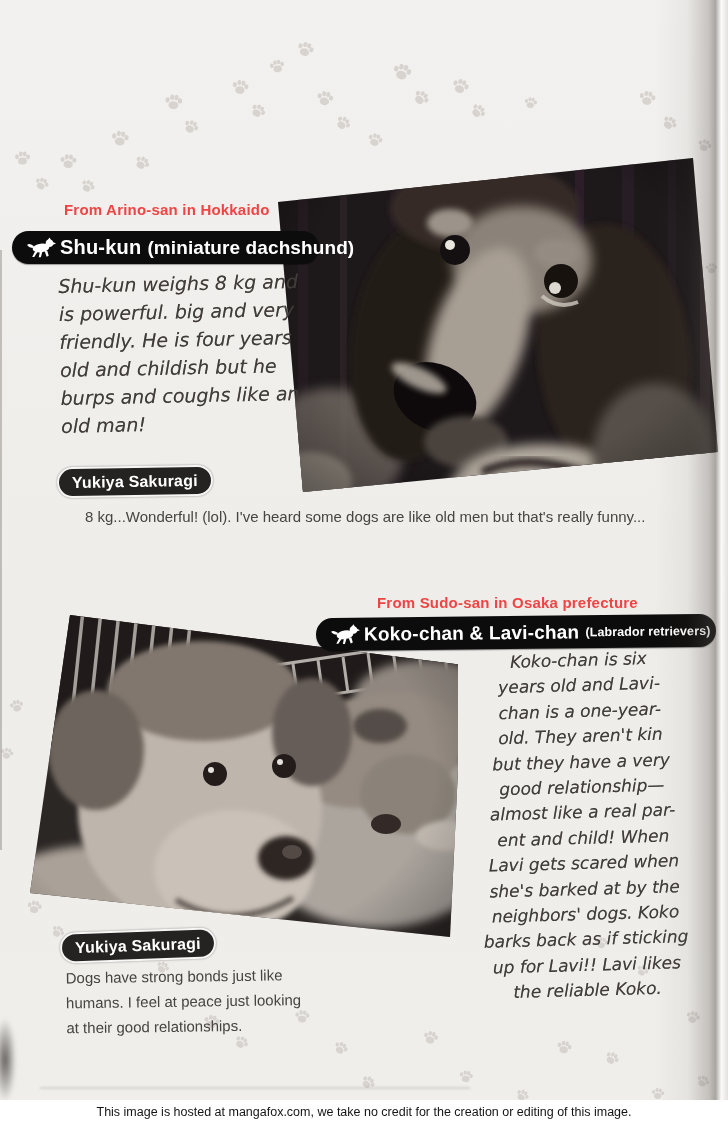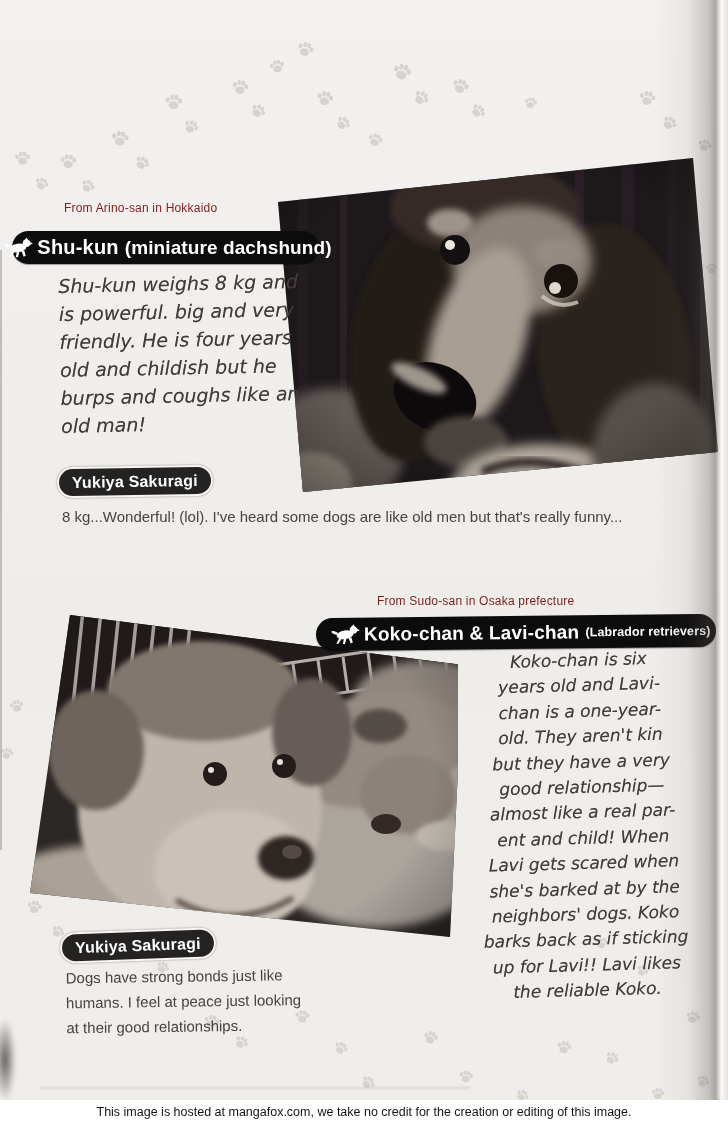--- a/index.html
+++ b/index.html
@@ -15,28 +15,28 @@
         background:linear-gradient(to right,rgba(0,0,0,0) 0%,rgba(95,90,84,0.07) 45%,
           rgba(95,90,84,0.30) 74%,rgba(70,64,58,0.42) 83%,rgba(255,255,255,0.70) 91%,
           rgba(226,224,221,0.95) 100%);}
   .left-edge{position:absolute;left:0;top:250px;width:2px;height:600px;background:rgba(70,64,58,.28);}
   .blob-bl{position:absolute;left:-6px;top:1018px;width:22px;height:84px;border-radius:50%;
         background:radial-gradient(closest-side,rgba(50,46,42,.75),rgba(50,46,42,0));filter:blur(2px);}
   .scanline{position:absolute;left:40px;top:1087px;width:430px;height:2px;
         background:rgba(120,114,108,.22);filter:blur(1px);}
 
   
-  .fromline{position:absolute;font-weight:normal;font-size:12px;color:#7f1d1d;letter-spacing:.2px;}
+  .fromline{position:absolute;font-weight:bold;font-size:15px;color:#ef4444;letter-spacing:.2px;}
   #from1{left:64px;top:201px;}
   #from2{left:377px;top:594px;}
 
   
   .name-pill{position:absolute;background:#0d0c0c;color:#fff;border-radius:17px;
         display:flex;align-items:center;height:33px;box-shadow:0 1px 1px rgba(0,0,0,.35);}
-  #pill1{left:12px;top:231px;width:283px;padding:0 10px 0 14px;justify-content:center;}
+  #pill1{left:12px;top:231px;width:283px;padding:0 10px 0 14px;}
   #pill2{left:316px;top:616px;width:374px;padding:0 12px 0 14px;transform:rotate(-.6deg);}
   .dog-ico{width:30px;height:21px;flex:0 0 auto;margin-right:4px;}
   .pet-name{font-weight:bold;font-size:20px;letter-spacing:.2px;white-space:nowrap;}
   #pill2 .pet-name{font-size:19px;}
   .pet-breed{font-weight:bold;font-size:19px;margin-left:6px;white-space:nowrap;letter-spacing:.1px;}
   #pill2 .pet-breed{font-size:12.5px;}
 
   
   .author-pill{position:absolute;background:#242322;color:#fff;border:2px solid #f7f6f4;
         border-radius:16px;height:27px;line-height:27px;padding:0 13px;font-weight:bold;
@@ -49,21 +49,21 @@
         color:#403c39;text-shadow:0 0 .6px rgba(64,60,57,.55);}
   #letter1{left:58px;top:272px;width:268px;font-size:19px;transform:rotate(-1.2deg);transform-origin:0 0;}
   #letter1 .ln{height:28px;line-height:28px;white-space:nowrap;}
   #letter2{left:442px;top:648px;width:272px;font-size:17px;text-align:center;
         transform:rotate(-1.6deg);transform-origin:50% 0;}
   #letter2 .ln{height:25.4px;line-height:25.4px;white-space:nowrap;}
 
   
   .reply{position:absolute;color:#474441;font-size:15px;}
   #reply1{left:62px;top:504px;width:660px;}
-  #reply1 .ln{height:26px;line-height:26px;white-space:nowrap;}
+  #reply1 .ln{height:26px;line-height:26px;white-space:nowrap;margin-left:23px;}
   #reply2{left:66px;top:963px;width:340px;transform:rotate(-.8deg);}
   #reply2 .ln{height:25px;line-height:25px;white-space:nowrap;}
 
   
   .photo{position:absolute;}
   #photo1{left:270px;top:150px;width:452px;height:350px;
         clip-path:polygon(8px 52px,423px 8px,448px 302px,33px 342px);}
   #photo2{left:18px;top:598px;width:440px;height:345px;
         clip-path:polygon(52px 17px,445px 67px,432px 339px,12px 295px);}
   .photo svg{display:block;}

